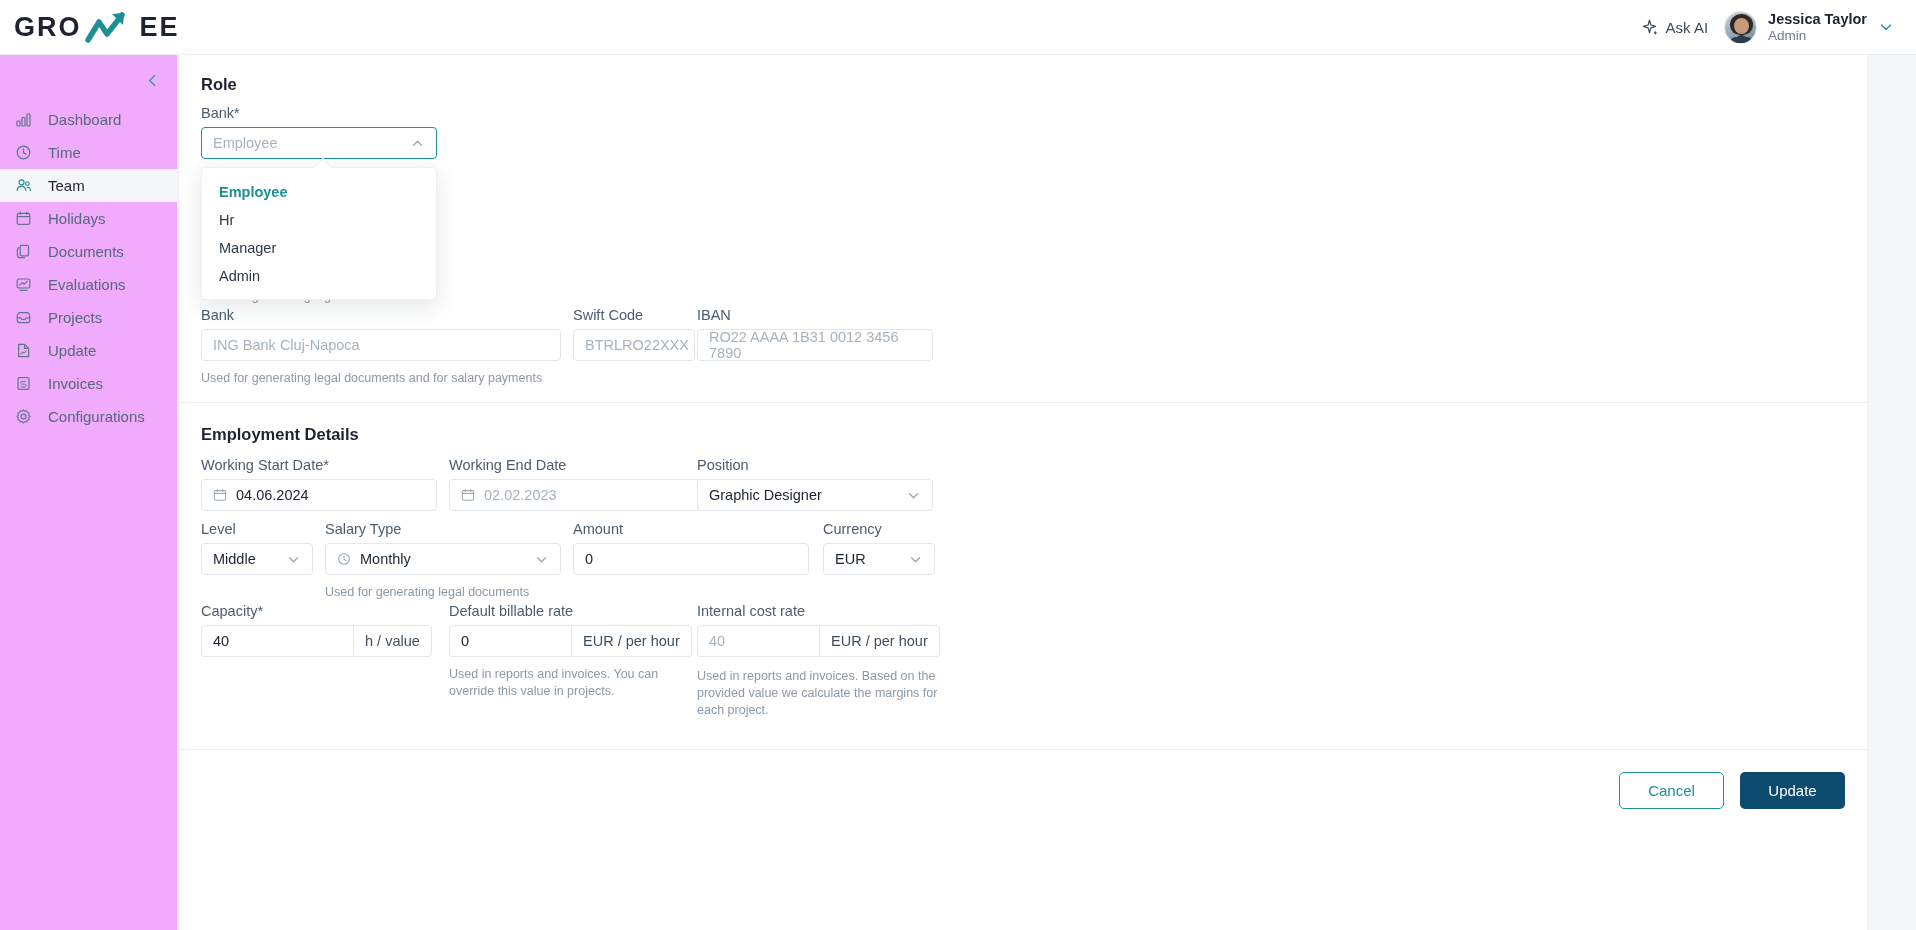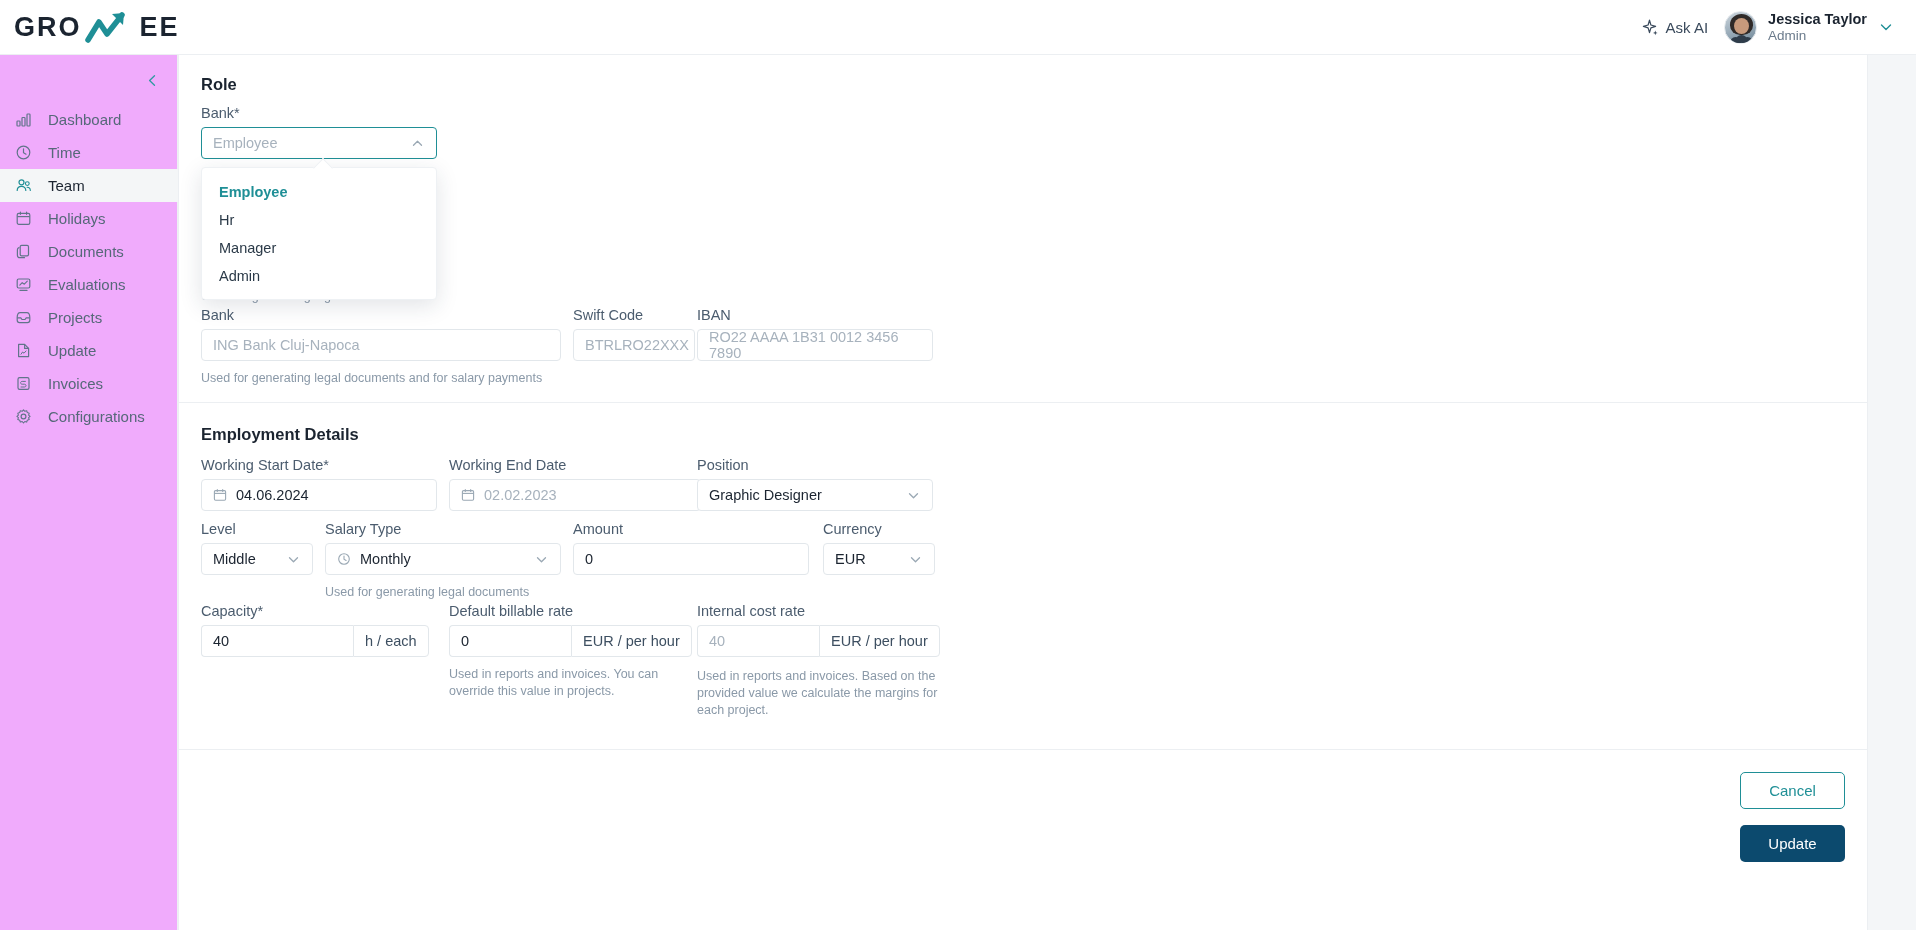--- a/index.html
+++ b/index.html
@@ -181,21 +181,21 @@
   #bill-field { position: absolute; left: 270px; top: 222px; width: 236px; }
   #bill-field .ctrl { width: 122px; flex: none; }
   #bill-hint { position: absolute; left: 270px; top: 256px; width: 238px; }
   #cost-label { position: absolute; left: 518px; top: 200px; }
   #cost-field { position: absolute; left: 518px; top: 222px; width: 236px; }
   #cost-field .ctrl { width: 122px; flex: none; }
   #cost-hint { position: absolute; left: 518px; top: 256px; width: 248px; margin-top: 9px; }
 
   
   .footer-btns {
-    position: absolute; right: 22px; top: 22px; display: flex; gap: 16px; flex-direction: column;
+    position: absolute; right: 22px; top: 22px; display: flex; gap: 16px;
   }
   .btn {
     height: 37px; min-width: 105px; border-radius: 5px;
     display: flex; align-items: center; justify-content: center;
     font-size: 15px; cursor: pointer; border: 1px solid transparent;
   }
   .btn-cancel { background: #fff; border-color: #1f8f96; color: #1f8f96; }
   .btn-update { background: #0c4a6e; color: #fff; }
 </style>
 </head>
@@ -484,21 +484,21 @@
             <svg width="15" height="15" viewBox="0 0 15 15">
                 <path d="M3.5 5.7 L7.5 9.7 L11.5 5.7" fill="none" stroke="currentColor" stroke-width="1.3" stroke-linecap="round" stroke-linejoin="round"></path>
               </svg>
           </span>
         </div>
       </div>
 
       <div class="field-label" id="cap-label">Capacity*</div>
       <div class="suffix-group" id="cap-field">
         <div class="ctrl">40</div>
-        <div class="suffix-box">h / each</div>
+        <div class="suffix-box">h / value</div>
       </div>
 
       <div class="field-label" id="bill-label">Default billable rate</div>
       <div class="suffix-group" id="bill-field">
         <div class="ctrl">0</div>
         <div class="suffix-box">EUR / per hour</div>
       </div>
       <div class="hint" id="bill-hint">Used in reports and invoices. You can override this value in projects.</div>
 
       <div class="field-label" id="cost-label">Internal cost rate</div>

